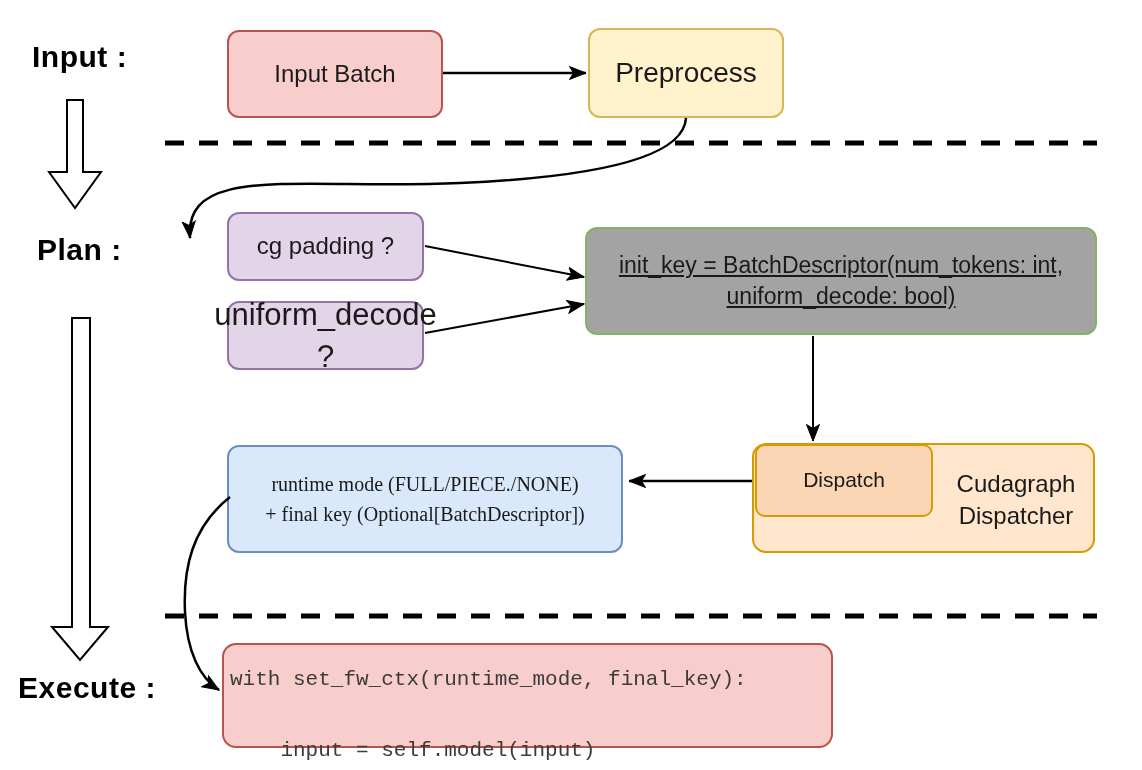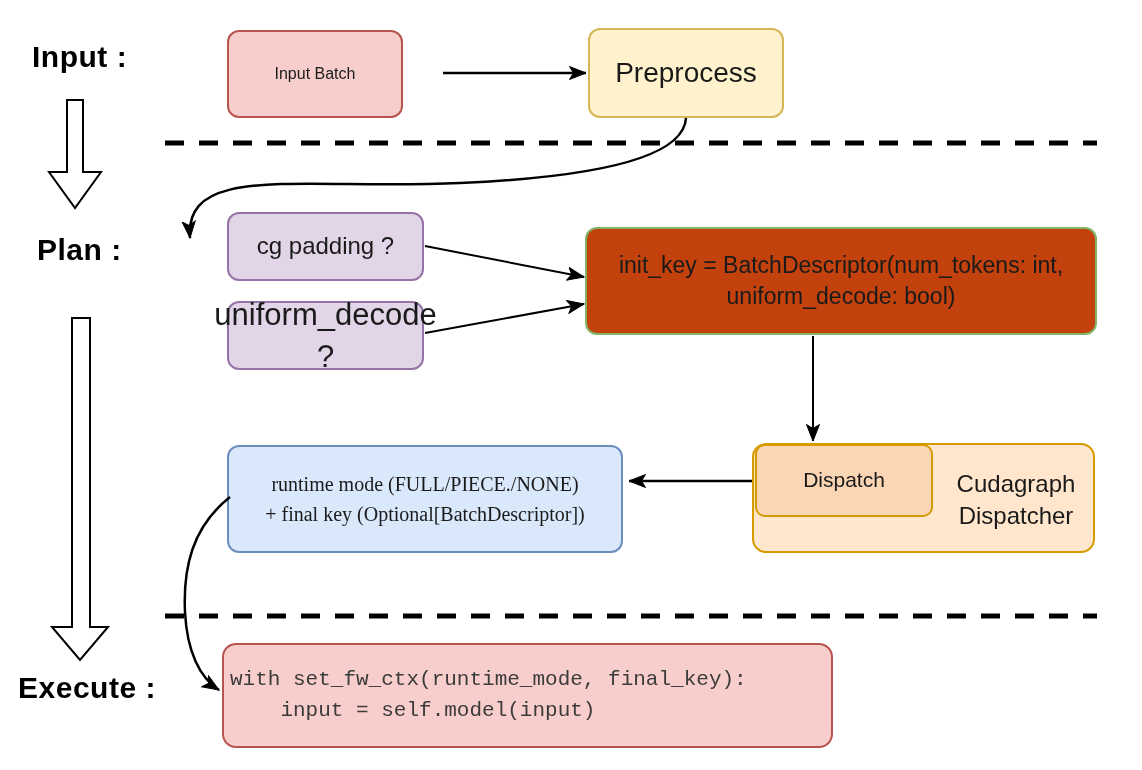--- a/index.html
+++ b/index.html
@@ -15,34 +15,34 @@
   }
   #label-input   { left:32px;  top:40px;  }
   #label-plan    { left:37px;  top:233px; }
   #label-execute { left:18px;  top:671px; }
 
   .node {
     position:absolute; box-sizing:border-box; border:2px solid; border-radius:12px;
     display:flex; flex-direction:column; align-items:center; justify-content:center;
     text-align:center; color:#1a1a1a; line-height:1.35;
   }
-  #node-input-batch    { left:227px; top:30px;  width:176px; height:88px;  font-size:16px;text-align:center; }
+  #node-input-batch    { left:227px; top:30px;  width:216px; height:88px;  font-size:24px;text-align:center; }
   #node-preprocess     { left:588px; top:28px;  width:196px; height:90px;  font-size:28px; }
   #node-cg-padding     { left:227px; top:212px; width:197px; height:69px;  font-size:24px; }
   #node-uniform-decode { left:227px; top:301px; width:197px; height:69px;  font-size:31px; }
   #node-init-key       { left:585px; top:227px; width:512px; height:108px; font-size:23px; }
   #node-cudagraph      { left:752px; top:443px; width:343px; height:110px; font-size:24px; border-radius:14px; }
   #node-dispatch       { left:755px; top:444px; width:178px; height:73px;  font-size:21px; border-radius:10px; }
   #node-runtime        { left:227px; top:445px; width:396px; height:108px; font-size:20px; line-height:1.5; }
   #node-execute-code   {
     left:222px; top:643px; width:611px; height:105px; border-radius:14px;
     font-family:"Liberation Mono", monospace; font-size:21px; color:#3b3b3b;
     align-items:flex-start; padding-left:6px; line-height:1.45;
   }
-  #node-execute-code .code-line { white-space:pre; text-align:center; }
+  #node-execute-code .code-line { white-space:pre; text-align:center;margin-top:40px; }
   .cud-label {
     position:absolute; left:181px; top:0; width:162px; height:110px;
     display:flex; flex-direction:column; align-items:center; justify-content:center;
   }
 </style>
 </head>
 <body>
 
 <div id="canvas">
 
@@ -59,21 +59,21 @@
   </div>
 
   <div class="node" id="node-cg-padding" style="background-color: rgb(225, 213, 231); border-color: rgb(150, 115, 166);">
     <div>cg padding ?</div>
   </div>
 
   <div class="node" id="node-uniform-decode" style="background-color: rgb(225, 213, 231); border-color: rgb(150, 115, 166);">
     <div>uniform_decode ?</div>
   </div>
 
-  <div class="node" id="node-init-key" style="background-color: #c2410c; border-color: rgb(130, 179, 102);">
+  <div class="node" id="node-init-key" style="background-color: #a3a3a3; border-color: rgb(130, 179, 102); text-decoration: underline;">
     <div>init_key = BatchDescriptor(num_tokens: int,</div>
     <div>uniform_decode: bool)</div>
   </div>
 
   <div class="node" id="node-cudagraph" style="background-color: rgb(255, 230, 204); border-color: rgb(215, 155, 0);">
     <div class="cud-label">
       <div>Cudagraph</div>
       <div>Dispatcher</div>
     </div>
   </div>

